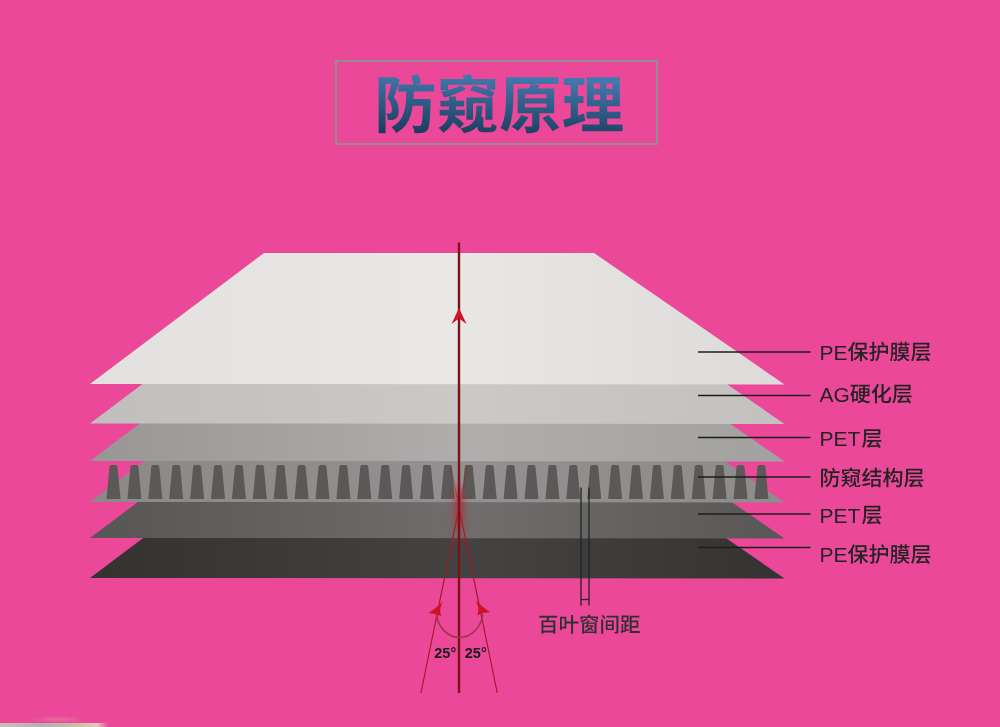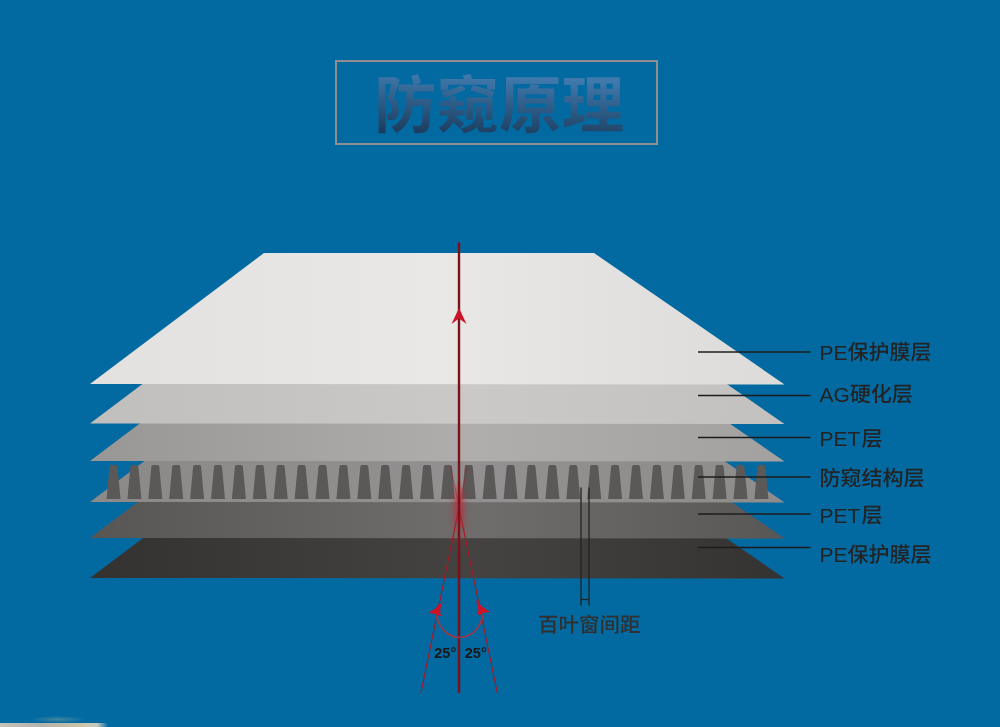--- a/index.html
+++ b/index.html
@@ -1,14 +1,14 @@
 <!DOCTYPE html>
 <html><head><meta charset="utf-8"><style>
 html,body{margin:0;padding:0;background:#fff;}
-#stage{position:relative;width:1000px;height:727px;background:#0369a1;overflow:hidden;font-family:"Liberation Sans",sans-serif;}
+#stage{position:relative;width:1000px;height:727px;background:#ec4899;overflow:hidden;font-family:"Liberation Sans",sans-serif;}
 .lbl{font:21px "Liberation Sans",sans-serif;fill:#232323;}
 .deg{font:bold 14.5px "Liberation Sans",sans-serif;fill:#191919;}
 #tbox{position:absolute;left:335px;top:59.5px;width:319px;height:81px;border:2px solid #8f8f8f;}
 #smudge{position:absolute;left:30px;top:716px;width:56px;height:7px;background:radial-gradient(closest-side,rgba(220,202,150,0.30),rgba(220,202,150,0));}
 #strip{position:absolute;left:0;top:723px;width:108px;height:4px;background:linear-gradient(90deg,#c6c2b9 0%,#b4b2ad 38%,#c0bcaa 62%,#cec5a6 78%,rgba(228,220,196,0.85) 90%,rgba(255,255,255,0) 100%);}
 </style></head><body>
 <div id="stage">
 <div id="tbox"></div>
 <div id="strip"></div>
 <div id="smudge"></div>

